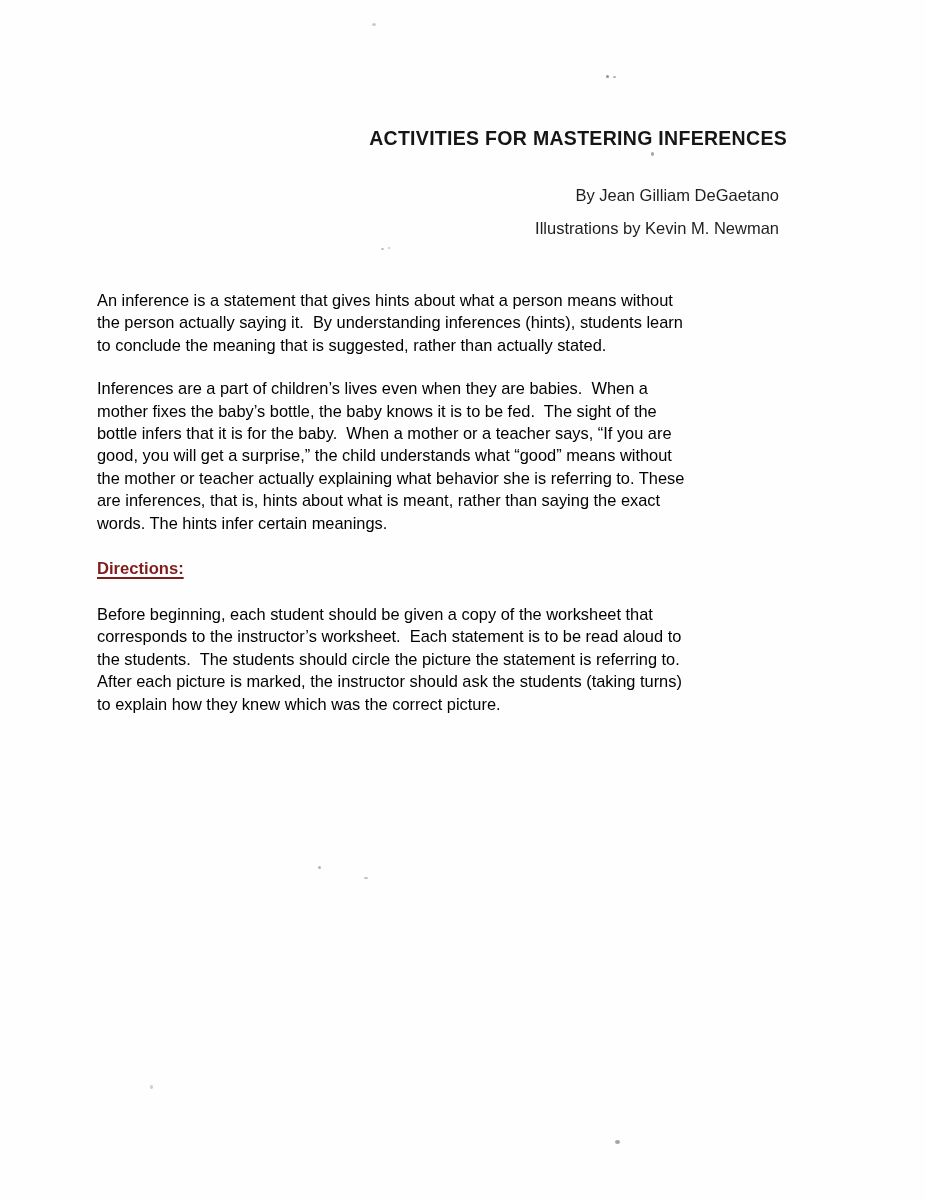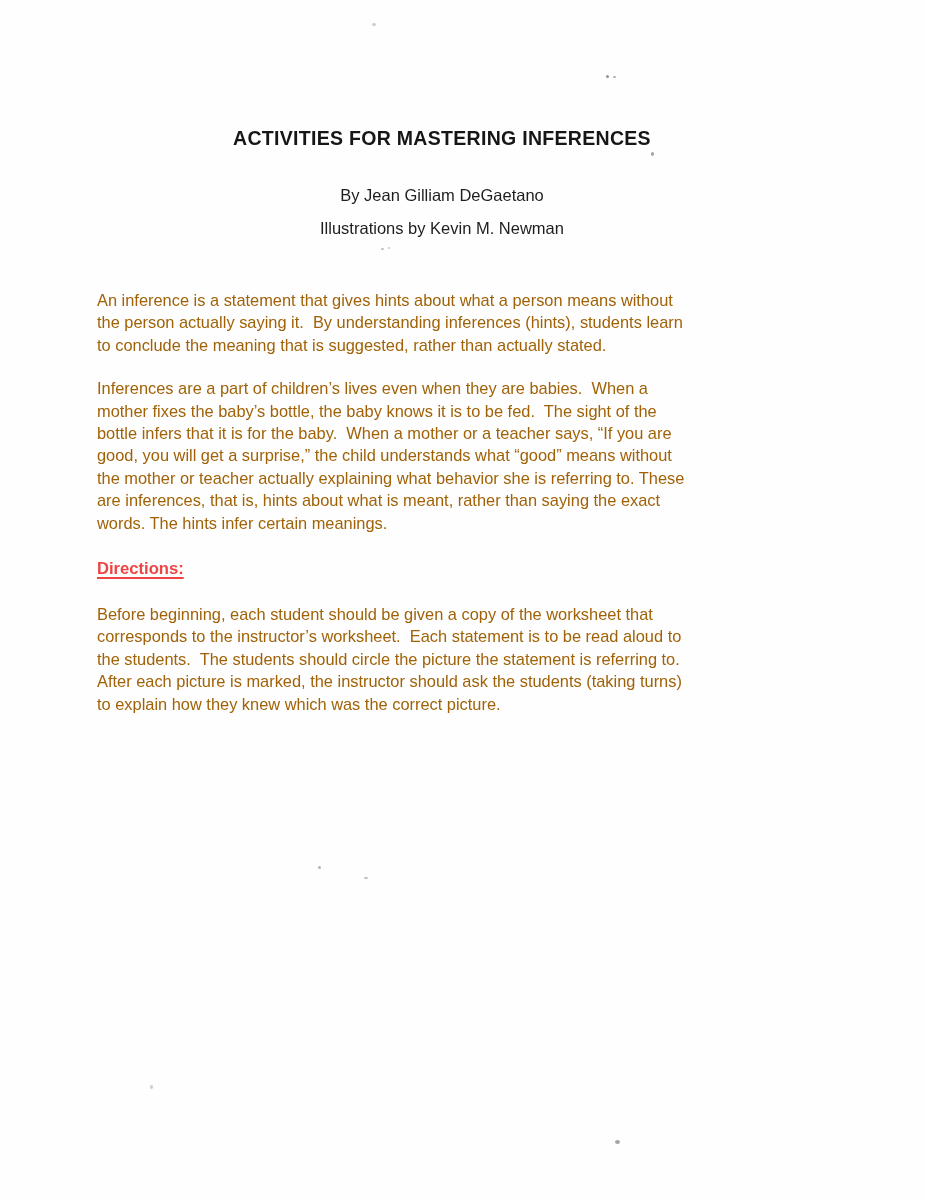--- a/index.html
+++ b/index.html
@@ -14,21 +14,21 @@
     background: #fefefe;
     overflow: hidden;
     font-family: "Liberation Sans", "DejaVu Sans", sans-serif;
     color: #1b1b1b;
   }
   .doc-header {
     position: absolute;
     top: 127px;
     left: 97px;
     width: 690px;
-    text-align: center;
+    text-align: right;
   }
   .title {
     margin: 0 0 33px 0;
     font-size: 19.5px;
     font-weight: 700;
     letter-spacing: 0.3px;
     color: #161616;
     white-space: nowrap;
   }
   .byline {
@@ -41,30 +41,30 @@
     position: absolute;
     top: 289px;
     left: 97px;
     width: 790px;
   }
   .para {
     margin: 0 0 21px 0;
     font-size: 16.4px;
     line-height: 22.4px;
     white-space: pre-wrap;
-    color: #a16207;
+    color: #000000;
   }
   .directions-heading {
     margin: 25px 0 24px 0;
     font-size: 16.6px;
     font-weight: 700;
     text-decoration: underline;
     text-underline-offset: 3px;
     text-decoration-thickness: 1.5px;
-    color: #ef4444;
+    color: #7f1d1d;
   }
   
   .speck {
     position: absolute;
     background: #5a5a5a;
     border-radius: 50%;
   }
   .speck.s1 { left: 372px; top: 23px;  width: 4px; height: 3px; opacity: .30; }
   .speck.s2 { left: 606px; top: 75px;  width: 3px; height: 3px; opacity: .65; }
   .speck.s3 { left: 613px; top: 76px;  width: 3px; height: 2px; opacity: .50; }

